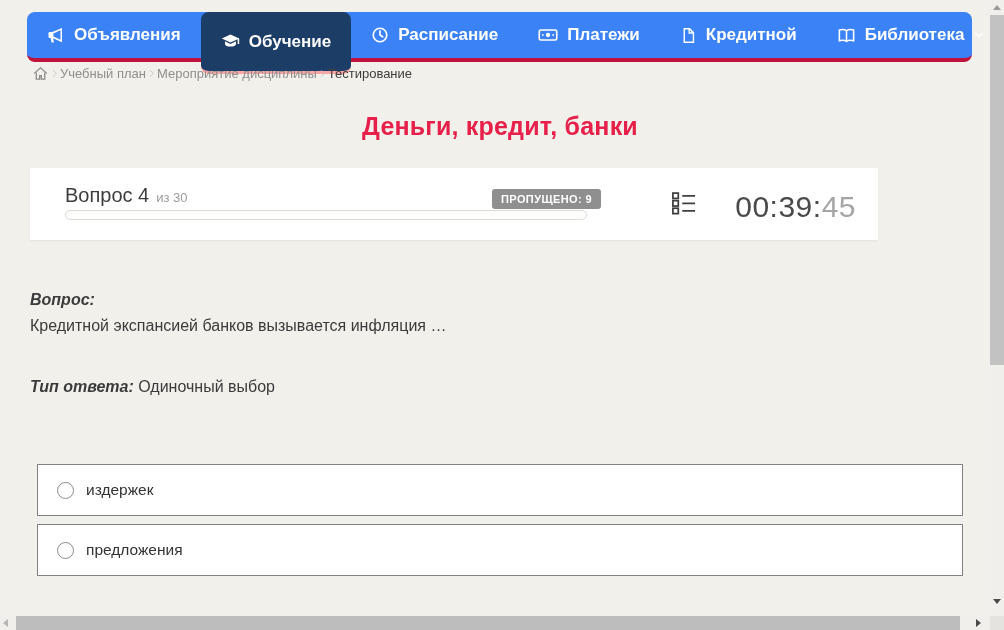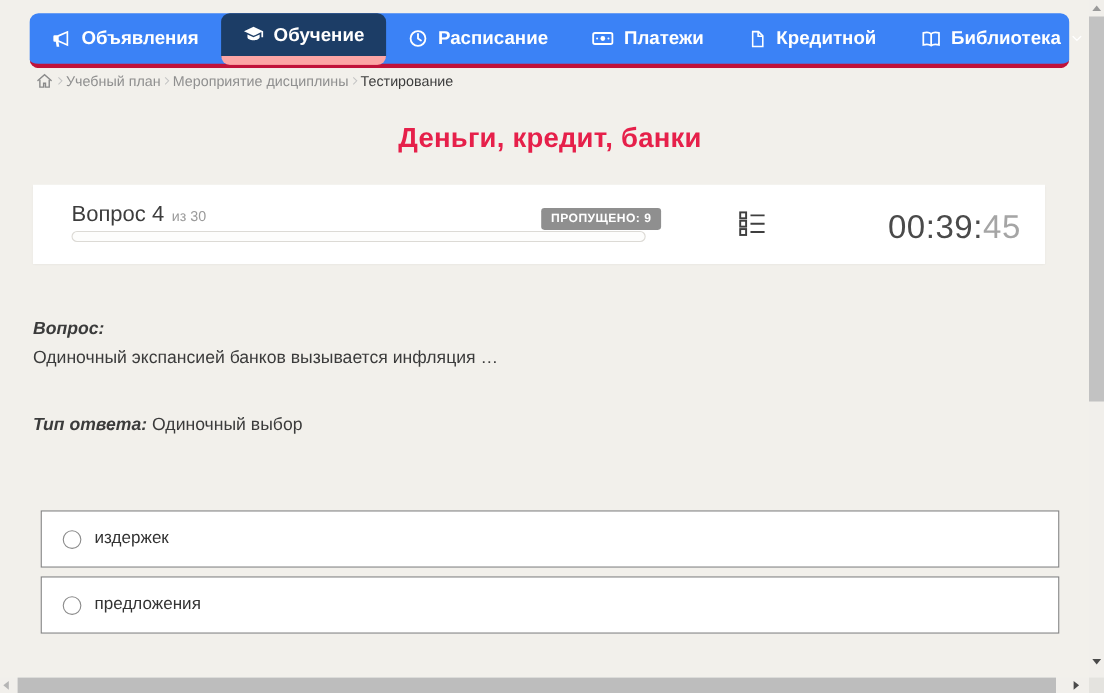--- a/index.html
+++ b/index.html
@@ -24,23 +24,23 @@
   .nav-item {
     display: flex; align-items: center; gap: 9px;
     padding: 0 20px;
     color: #fff; font-weight: bold; font-size: 17px;
     white-space: nowrap;
     cursor: pointer;
     flex: 1 0 auto; justify-content: center;
   }
   .nav-item.active {
     background: #1c3d66;
-    border-bottom: 8px solid #fca5a5;
+    border-bottom: 3px solid #fca5a5;
     border-radius: 8px;
-    height: 47px;
+    height: 62px;
     margin-bottom: -4px;
     box-sizing: border-box;
   }
   .nav-item svg { display: block; }
 
   
   .breadcrumb {
     position: absolute; left: 32px; top: 62px; height: 22px;
     display: flex; align-items: center; 
     font-size: 13px; color: #8f8f8f;
@@ -52,21 +52,21 @@
   
   .page-title {
     position: absolute; left: 0; top: 112px; width: 1000px;
     text-align: center;
     color: #e6204a; font-size: 25px; font-weight: bold;
     letter-spacing: 0.2px;
   }
 
   
   .qpanel {
-    position: absolute; left: 30px; top: 168px; width: 920px; height: 72px;
+    position: absolute; left: 30px; top: 168px; width: 848px; height: 72px;
     background: #fff;
     box-shadow: 0 1px 2px rgba(0,0,0,0.06);
   }
   .qnum-row { position: absolute; left: 35px; top: 16px; display: flex; align-items: baseline; }
   .qnum { font-size: 20px; color: #3d3d3d; }
   .qtotal { font-size: 13px; color: #9b9b9b; margin-left: 7px; }
   .badge {
     position: absolute; left: 462px; top: 21px;
     background: #8f8f8f; color: #fff;
     font-size: 11px; font-weight: bold; letter-spacing: 0.4px;
@@ -243,21 +243,21 @@
               <rect x="2.5" y="16.5" width="4.6" height="4.6"></rect>
               <path d="M10.5 5.8h11M10.5 12.3h11M10.5 18.8h11"></path>
             </g>
           </svg>
       </span>
     </div>
     <div class="timer"><span>00:39:</span><span class="secs">45</span></div>
   </div>
 
   <div class="q-label">Вопрос:</div>
-  <div class="q-text">Одиночный экспансией банков вызывается инфляция …</div>
+  <div class="q-text">Кредитной экспансией банков вызывается инфляция …</div>
   <div class="q-type">
     <b>Тип ответа:</b>
     <span>Одиночный выбор</span>
   </div>
 
   <div class="answers">
     <div class="option">
       <span class="radio"></span>
       <span class="option-label">издержек</span>
     </div>

